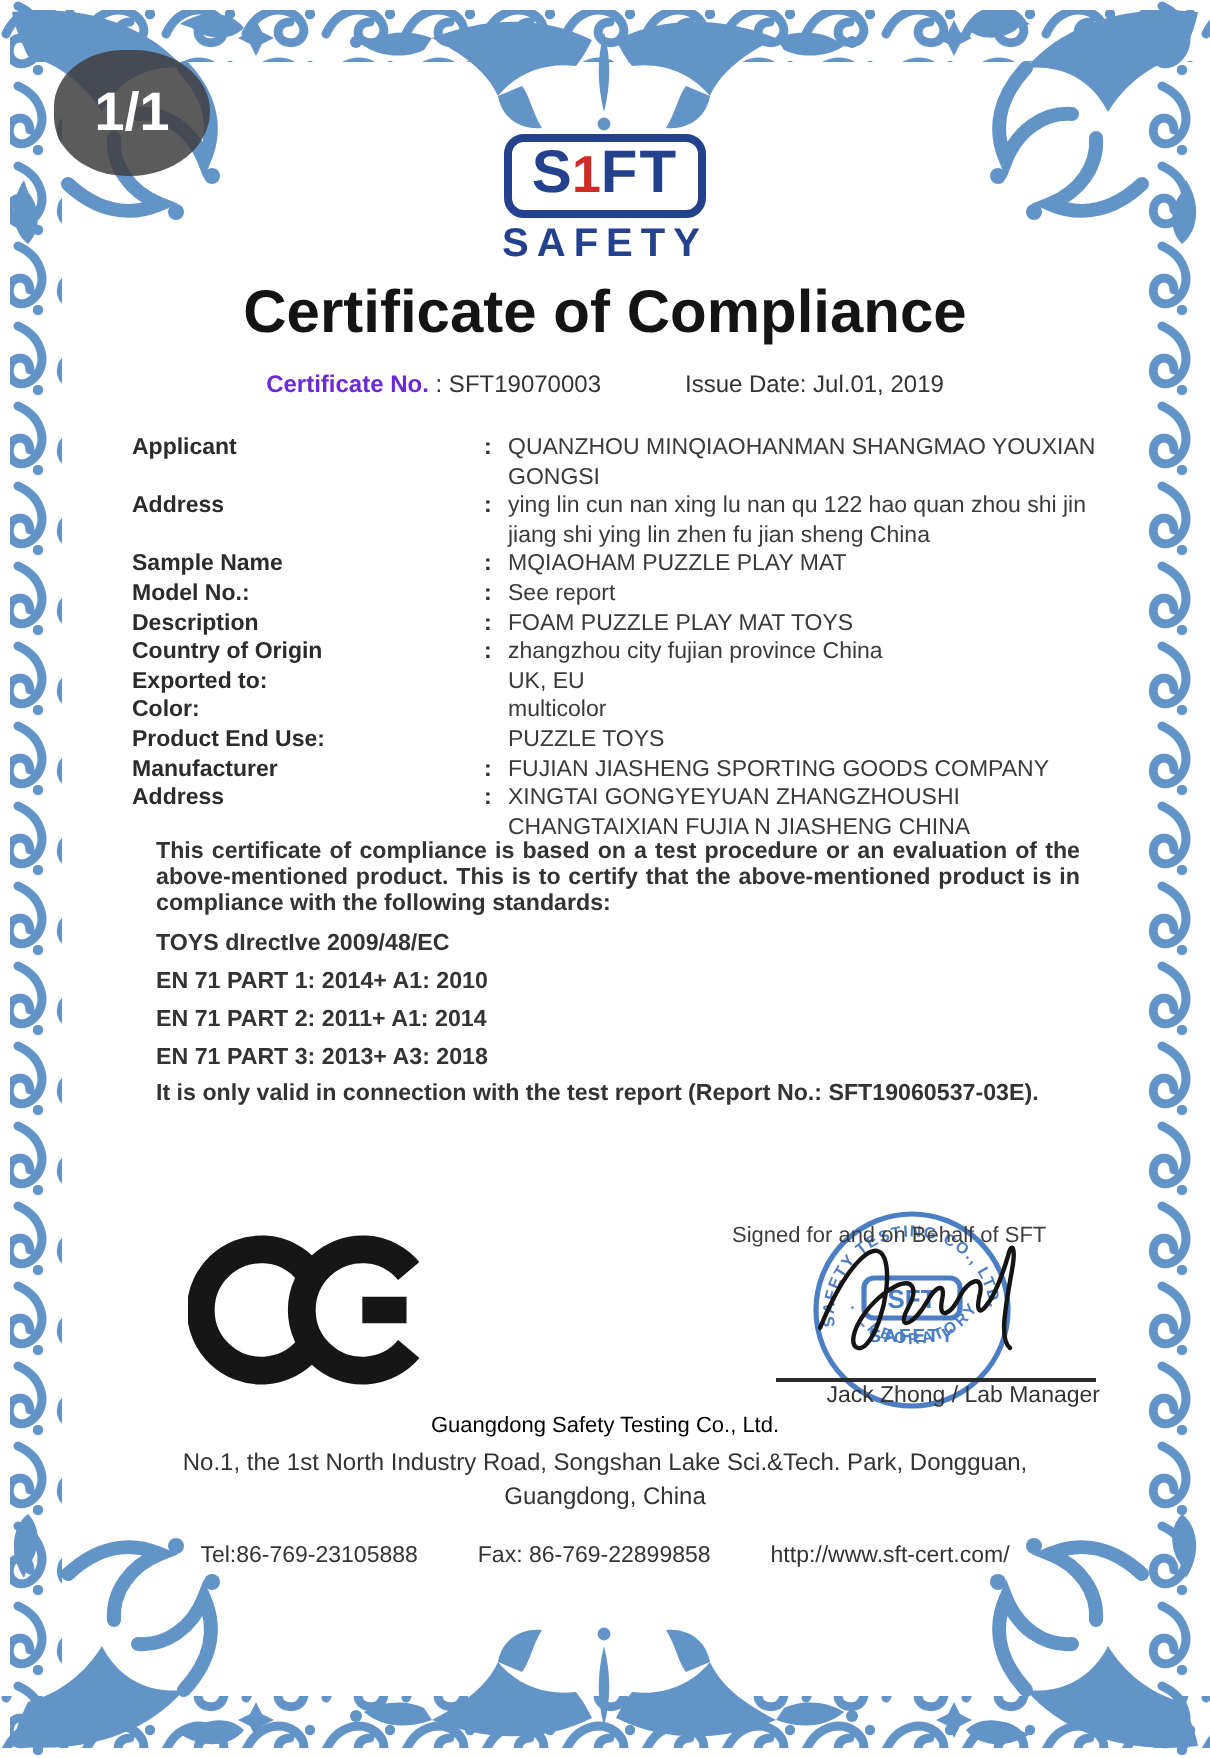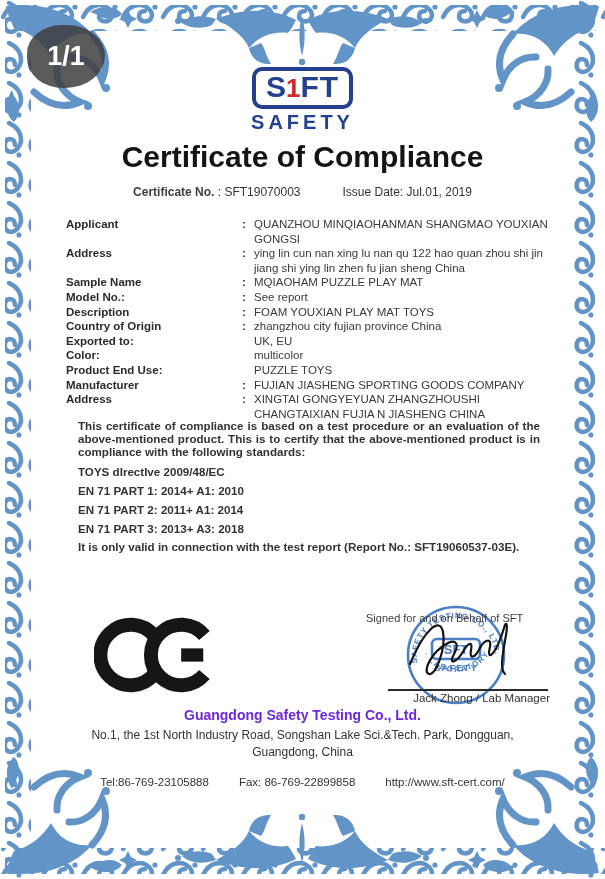--- a/index.html
+++ b/index.html
@@ -23,21 +23,21 @@
   .logo-box .red{color:#cf2b24;font-size:26px;font-weight:bold;margin:0 -1px;}
   .logo-word{font-size:20px;font-weight:bold;color:#24418e;letter-spacing:4px;margin-top:2px;}
   .title{
     position:absolute;left:0;top:140px;width:605px;text-align:center;z-index:2;
     font-size:30px;font-weight:bold;color:#141414;letter-spacing:0px;
   }
   .certline{
     position:absolute;left:0;top:185px;width:605px;z-index:2;
     display:flex;justify-content:center;gap:42px;font-size:12px;color:#333;
   }
-  .certline .b{font-weight:bold;color:#404040;}
+  .certline .b{font-weight:bold;color:#6d28d9;}
   .details{
     position:absolute;left:66px;top:217px;width:482px;z-index:2;
     font-size:11.5px;line-height:14.6px;
   }
   .drow{display:grid;grid-template-columns:176px 12px 1fr;}
   .drow .lab{font-weight:bold;color:#2b2b2b;}
   .drow .sep{font-weight:bold;color:#2b2b2b;}
   .drow .val{color:#3a3a3a;}
   .statement{
     position:absolute;left:78px;top:419px;width:462px;z-index:2;
@@ -53,21 +53,21 @@
     font-size:11px;color:#3d3d3d;white-space:nowrap;
   }
   .stamp-wrap{position:absolute;left:398px;top:598px;width:120px;height:118px;z-index:2;}
   .sig-wrap{position:absolute;left:398px;top:600px;width:130px;height:100px;z-index:4;}
   .sigline{position:absolute;left:388px;top:689px;width:160px;border-top:2px solid #2a2a2a;z-index:3;}
   .signame{
     position:absolute;left:386px;top:692px;width:164px;text-align:right;z-index:3;
     font-size:11.5px;color:#333;
   }
   .footer{position:absolute;left:0;top:707px;width:605px;z-index:2;text-align:center;color:#333;}
-  .footer .company{font-size:14px;font-weight:bold;color:#6d28d9;}
+  .footer .company{font-size:11px;font-weight:normal;color:#000000;}
   .footer .addr{margin:4px auto 0 auto;width:478px;font-size:12px;line-height:16.5px;}
   .footer .contact{margin-top:16px;display:flex;justify-content:center;gap:30px;font-size:11.5px;}
 </style>
 </head>
 <body>
 
 <div class="page">
 
   <svg class="frame" viewBox="0 0 605 879" xmlns="http://www.w3.org/2000/svg">
     <defs>
@@ -153,21 +153,21 @@
         <span class="val">MQIAOHAM PUZZLE PLAY MAT</span>
       </div>
     <div class="drow">
         <span class="lab">Model No.:</span>
         <span class="sep">:</span>
         <span class="val">See report</span>
       </div>
     <div class="drow">
         <span class="lab">Description</span>
         <span class="sep">:</span>
-        <span class="val">FOAM YOUXIAN PLAY MAT TOYS</span>
+        <span class="val">FOAM PUZZLE PLAY MAT TOYS</span>
       </div>
     <div class="drow">
         <span class="lab">Country of Origin</span>
         <span class="sep">:</span>
         <span class="val">zhangzhou city fujian province China</span>
       </div>
     <div class="drow">
         <span class="lab">Exported to:</span>
         <span class="sep"></span>
         <span class="val">UK, EU</span>

